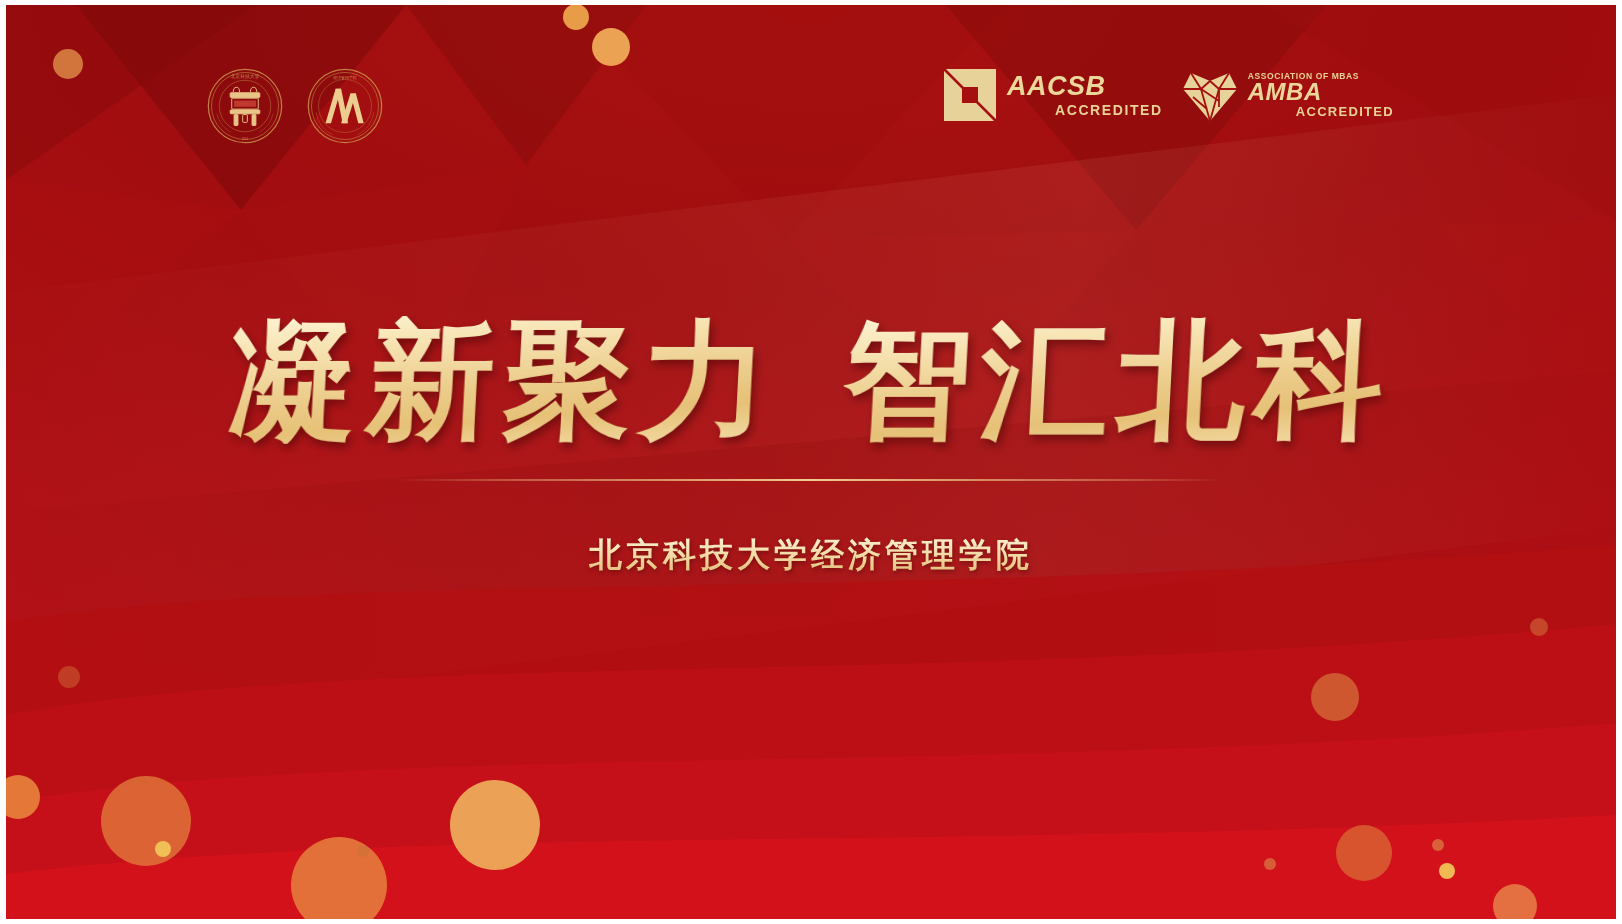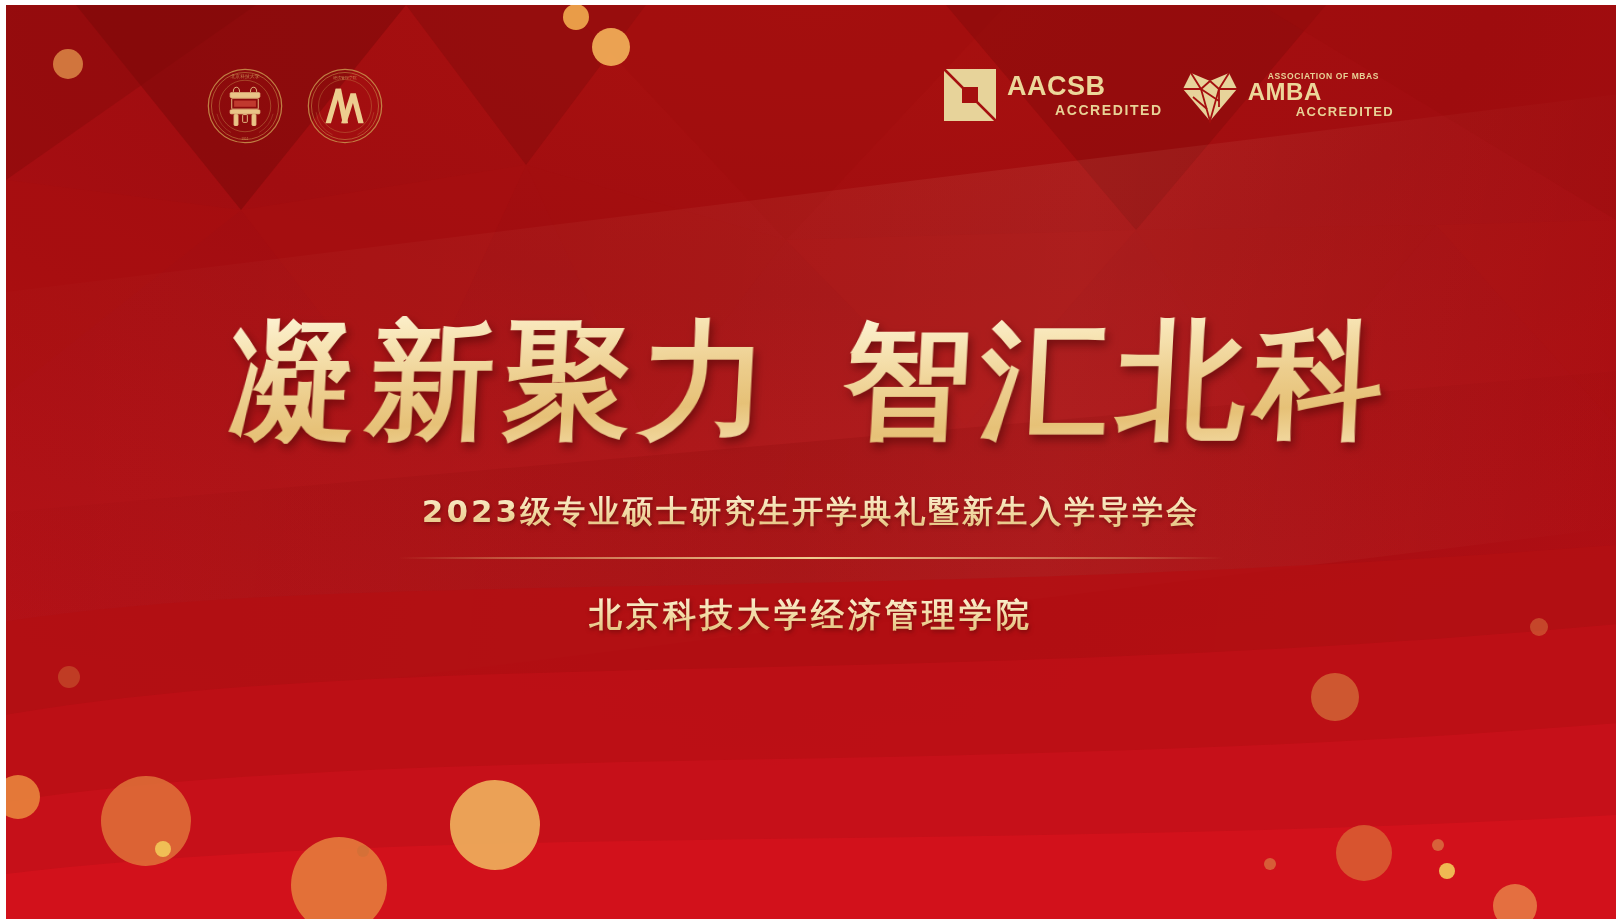--- a/index.html
+++ b/index.html
@@ -41,29 +41,29 @@
   .seal{position:relative;width:78px;height:78px;}
   .seal svg{display:block;width:78px;height:78px;}
 
   
   #accred{position:absolute;right:222px;top:62px;display:flex;align-items:center;gap:18px;}
   .acc{display:flex;align-items:center;gap:9px;}
   .acc-mark{flex:0 0 auto;}
   .acc-txt{display:flex;flex-direction:column;line-height:1;}
   .acc-main{
     font-family:"Liberation Sans",sans-serif;
-    font-weight:bold;color:#ecd79a;letter-spacing:.5px;
+    font-weight:bold;color:#ecd79a;letter-spacing:.5px;font-style:italic;
   }
   .acc-sub{
     font-family:"Liberation Sans",sans-serif;
     font-weight:bold;color:#e8d296;letter-spacing:1.6px;margin-left:48px;
   }
   #aacsb .acc-main{font-size:27px;}
   #aacsb .acc-sub{font-size:14px;margin-top:3px;}
-  #amba .amba-top{font-size:8.5px;color:#e8d296;font-weight:bold;letter-spacing:.6px;margin-bottom:1px;margin-left:20px;}
+  #amba .amba-top{font-size:8.5px;color:#e8d296;font-weight:bold;letter-spacing:.6px;margin-bottom:1px;}
   #amba .acc-main{font-size:24px;line-height:.9;}
   #amba .acc-sub{font-size:13px;margin-top:2px;letter-spacing:1.3px;}
 
   
   #content{
     position:absolute;left:0;right:0;top:300px;
     display:flex;flex-direction:column;align-items:center;
   }
 
   #headline{
@@ -105,21 +105,21 @@
     width:826px;height:2px;
     background:linear-gradient(90deg,
        rgba(231,190,116,0) 0%,
        rgba(236,200,130,.35) 12%,
        rgba(244,214,150,.95) 50%,
        rgba(236,200,130,.35) 88%,
        rgba(231,190,116,0) 100%);
   }
 
   #org{
-    margin-top:34px;
+    margin-top:52px;
     font-family:Liberation Mono, monospace;
     font-size:33px;
     font-weight:bold;
     letter-spacing:4px;
     white-space:nowrap;
     background:linear-gradient(180deg,#fdf4da 0%,#f2daa4 50%,#dfb871 100%);
     -webkit-background-clip:text;background-clip:text;
     color:transparent;-webkit-text-fill-color:transparent;
     filter:drop-shadow(1px 2px 2px rgba(70,3,3,.5));
   }
@@ -273,21 +273,20 @@
 
     </div>
 
     <div id="content">
 
       <div id="headline">
         <span class="hl-group">凝新聚力</span>
         <span class="hl-group">智汇北科</span>
       </div>
 
-      <div id="subtitle">2023级专业硕士研究生开学典礼暨新生入学导学会</div>
 
       <div id="divider"></div>
 
       <div id="org">北京科技大学经济管理学院</div>
 
     </div>
 
   </div>
 </div>
 

